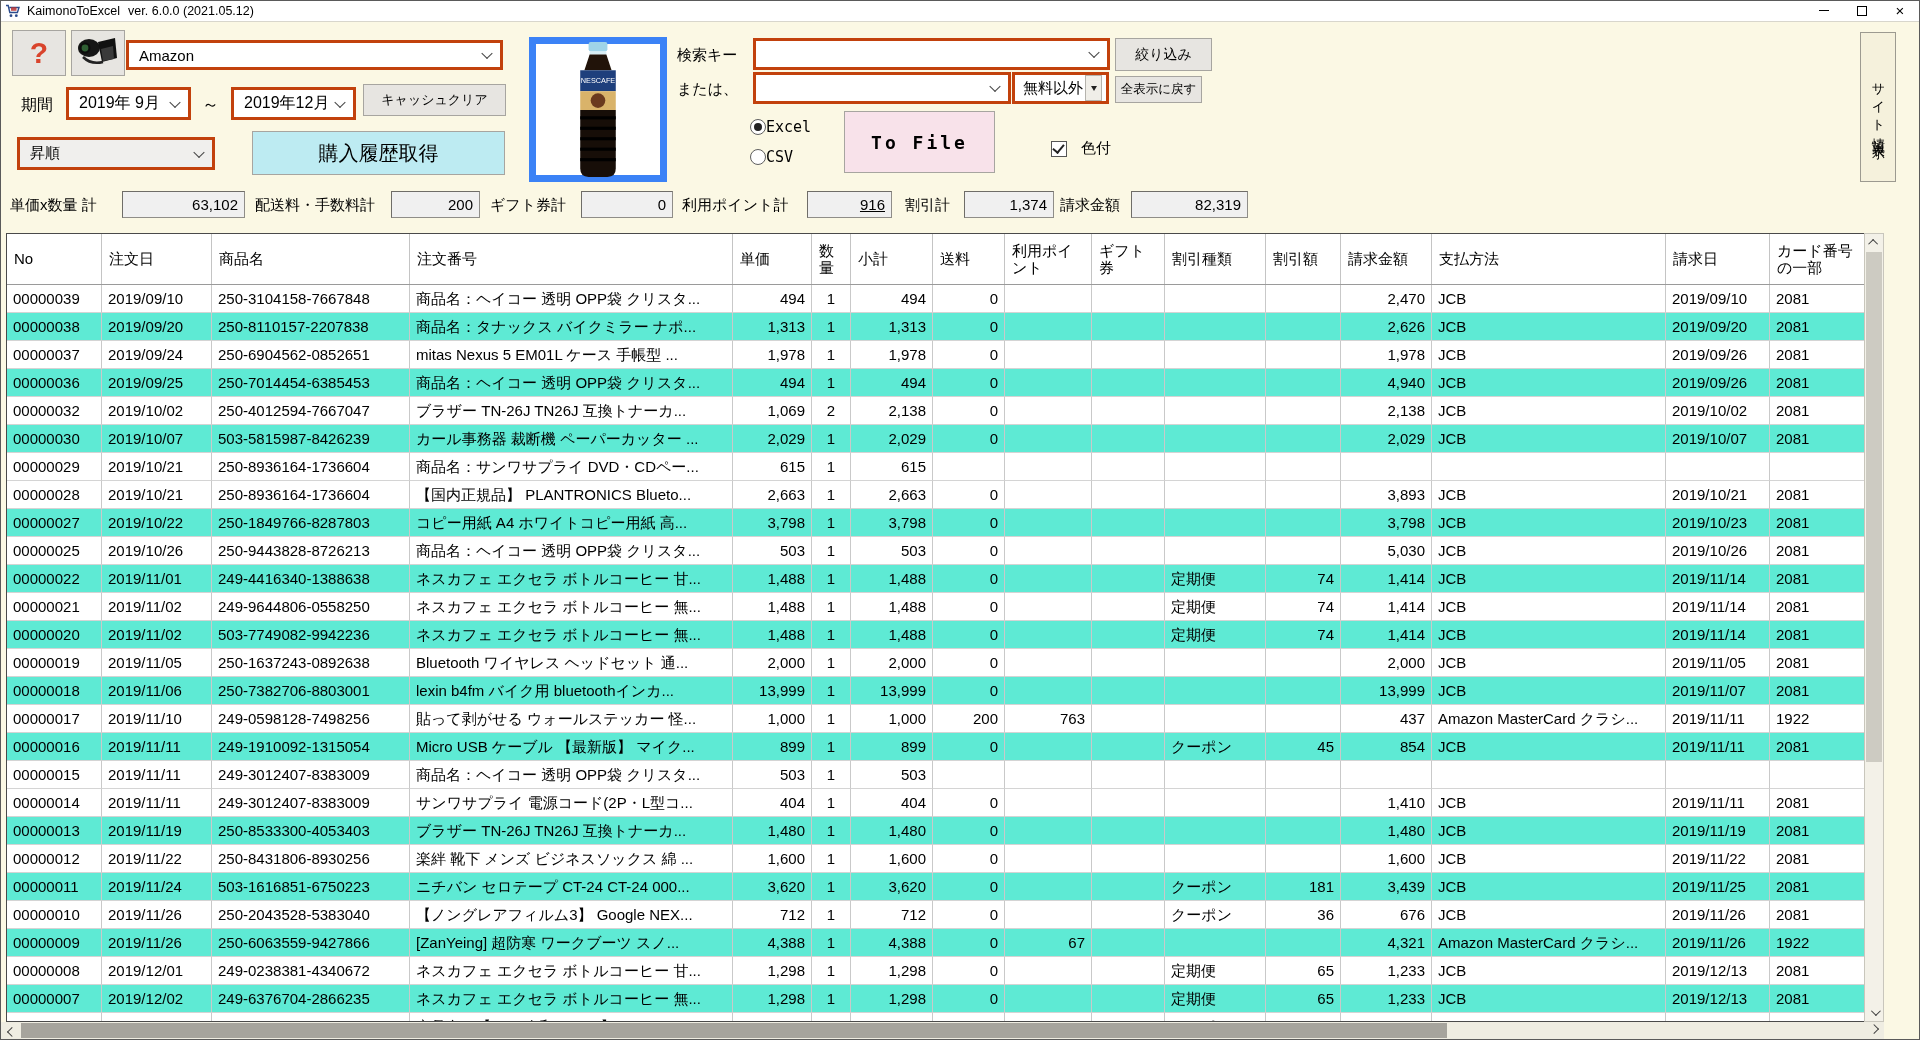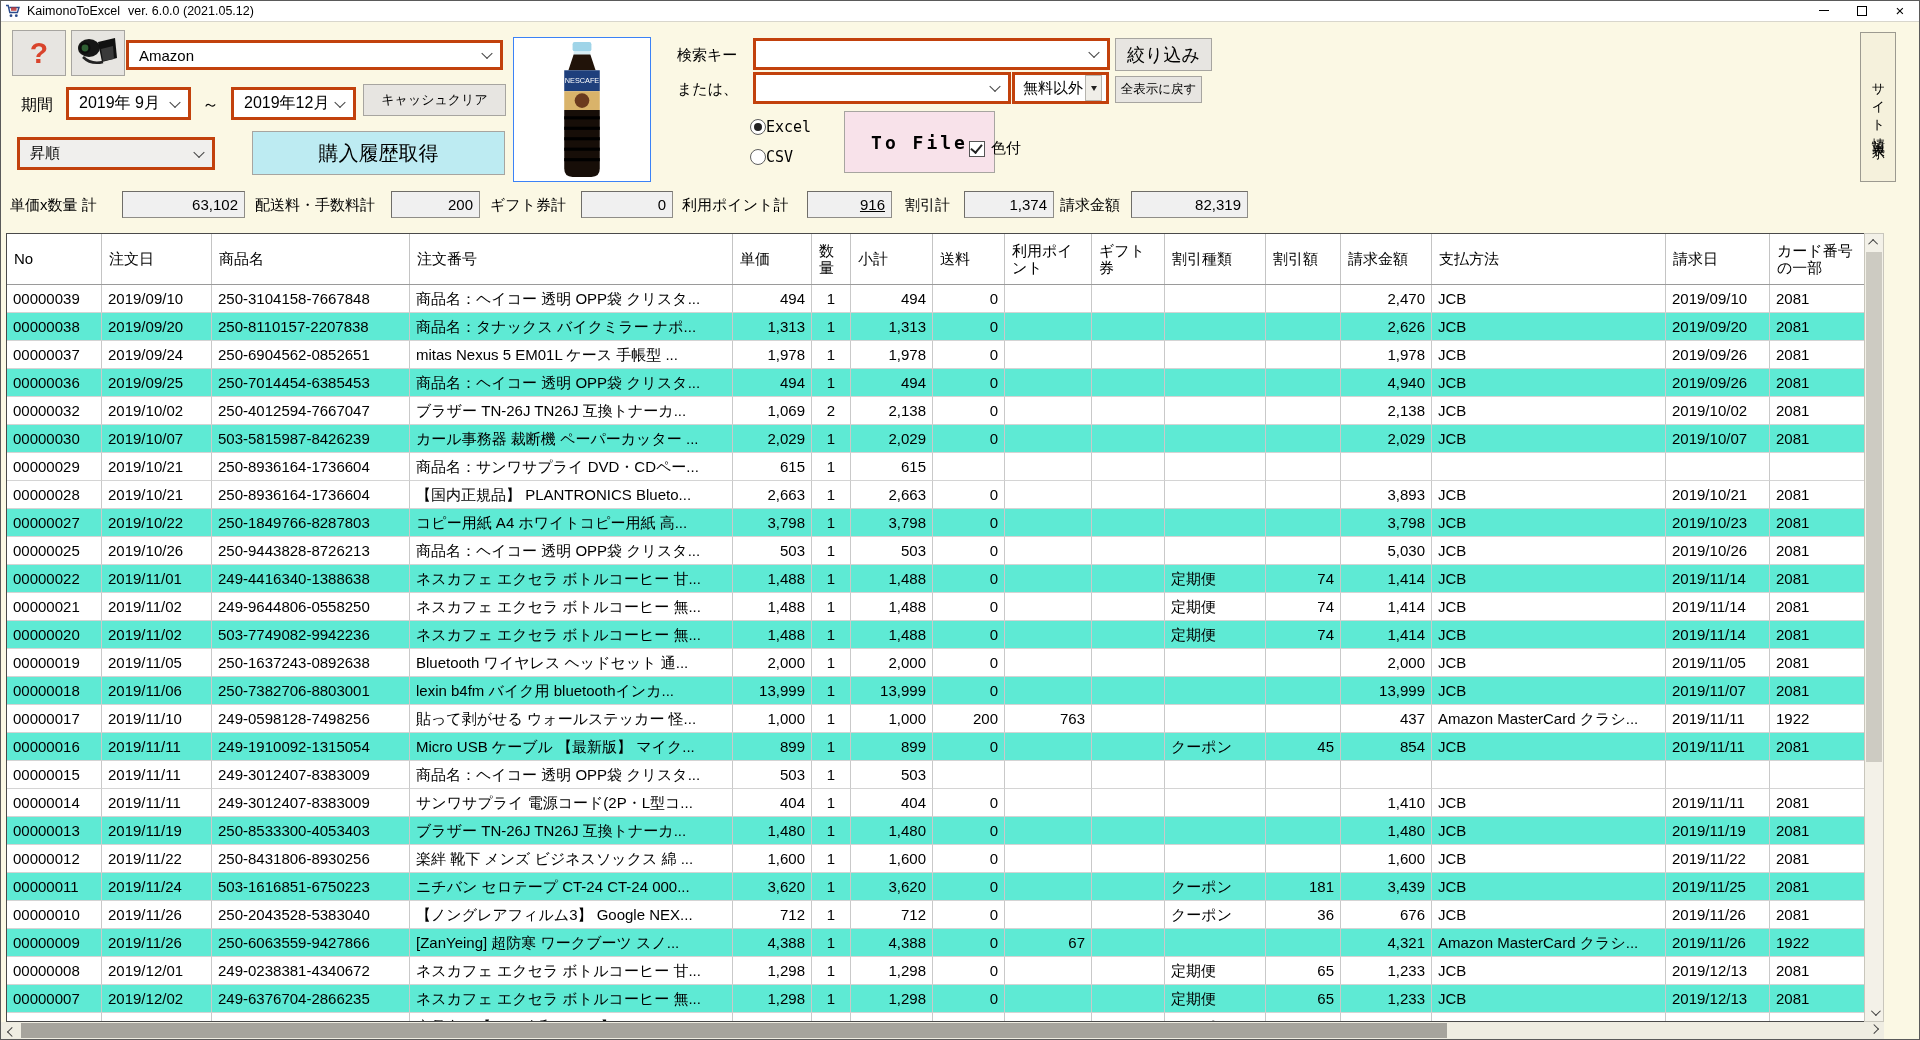--- a/index.html
+++ b/index.html
@@ -32,35 +32,35 @@
   #help-btn{left:12px;top:30px;width:54px;height:46px;font-size:30px;font-weight:bold;color:#D9442C}
   #cam-btn{left:71px;top:30px;width:54px;height:46px}
   #site-combo{left:126px;top:40px;width:377px;height:30px}
   #period-label{left:21px;top:95px;font-size:16px}
   #period-from{left:66px;top:87px;width:125px;height:33px;font-size:16px}
   #tilde{left:202px;top:93px;font-size:17px}
   #period-to{left:231px;top:87px;width:125px;height:33px;font-size:16px}
   #cache-btn{left:363px;top:84px;width:143px;height:32px}
   #sort-combo{left:17px;top:137px;width:198px;height:33px;background:#F0EFED}
   #fetch-btn{left:252px;top:131px;width:253px;height:44px;background:#BDEBF2;font-size:20px;font-weight:normal}
-  #product-box{position:absolute;left:513px;top:37px;width:138px;height:145px;background:#fff;border:1px solid #3b82f6;box-sizing:border-box;display:flex;align-items:center;justify-content:center}
+  #product-box{position:absolute;left:529px;top:37px;width:138px;height:145px;background:#fff;border:7px solid #3b82f6;box-sizing:border-box;display:flex;align-items:center;justify-content:center}
   #searchkey-label{left:677px;top:46px}
   #search-combo1{left:753px;top:38px;width:357px;height:32px}
-  #filter-btn{left:1115px;top:38px;width:97px;height:33px;font-size:18px}
+  #filter-btn{left:1115px;top:38px;width:97px;height:33px;font-size:14px}
   #or-label{left:677px;top:80px}
   #search-combo2{left:753px;top:72px;width:258px;height:32px}
   #free-combo{left:1012px;top:72px;width:97px;height:32px;padding:0 4px 0 8px}
   .dd-btn{margin-left:auto;width:15px;height:24px;background:#F0EEE8;border:1px solid #b5b3ad;display:flex;align-items:center;justify-content:center}
   .tri-dn{width:0;height:0;border-left:3.5px solid transparent;border-right:3.5px solid transparent;border-top:5px solid #222}
   #showall-btn{left:1115px;top:76px;width:87px;height:27px;font-size:12.5px}
   .radio-row{position:absolute;display:flex;align-items:center;font-size:15px}
   #radio-excel{left:750px;top:118px}
   #radio-csv{left:750px;top:148px}
   #tofile-btn{left:844px;top:111px;width:151px;height:62px;background:#F8E2EA;font-size:18px;font-weight:bold;letter-spacing:3px}
-  #color-check{position:absolute;left:969px;top:139px;display:flex;align-items:center;gap:6px;font-size:15px}
+  #color-check{position:absolute;left:1051px;top:139px;display:flex;align-items:center;gap:14px;font-size:15px}
   #siteinfo-btn{position:absolute;left:1860px;top:32px;width:36px;height:150px;background:#F5F1DC;border:1px solid #9c9a90;box-sizing:border-box;display:flex;align-items:center;justify-content:center;writing-mode:vertical-rl;text-orientation:upright;font-size:13px;letter-spacing:3px}
   
   #table{position:absolute;left:6px;top:233px;width:1858px;height:789px;background:#fff;border:1px solid #4a4a4a;border-right:none;box-sizing:border-box;overflow:hidden;font-size:15px;
          --cols:95px 110px 198px 323px 79px 39px 82px 72px 87px 73px 101px 75px 91px 234px 104px 95px}
   .thead{display:grid;grid-template-columns:var(--cols);height:50px;border-bottom:1px solid #9a9a9a;background:#fff}
   .thead .hc{display:flex;align-items:center;padding:0 7px;border-right:1px solid #c4c4c4;line-height:1.15;overflow:hidden}
   .trow{display:grid;grid-template-columns:var(--cols);height:28px;line-height:27px;background:#fff}
   .trow.hl{background:#5eead4}
   .trow .tc{padding:0 6px;border-right:1px solid #c9c9c9;border-bottom:1px solid #d4d4d4;overflow:hidden;white-space:nowrap}
   .tc.r{text-align:right}.tc.c{text-align:center}

